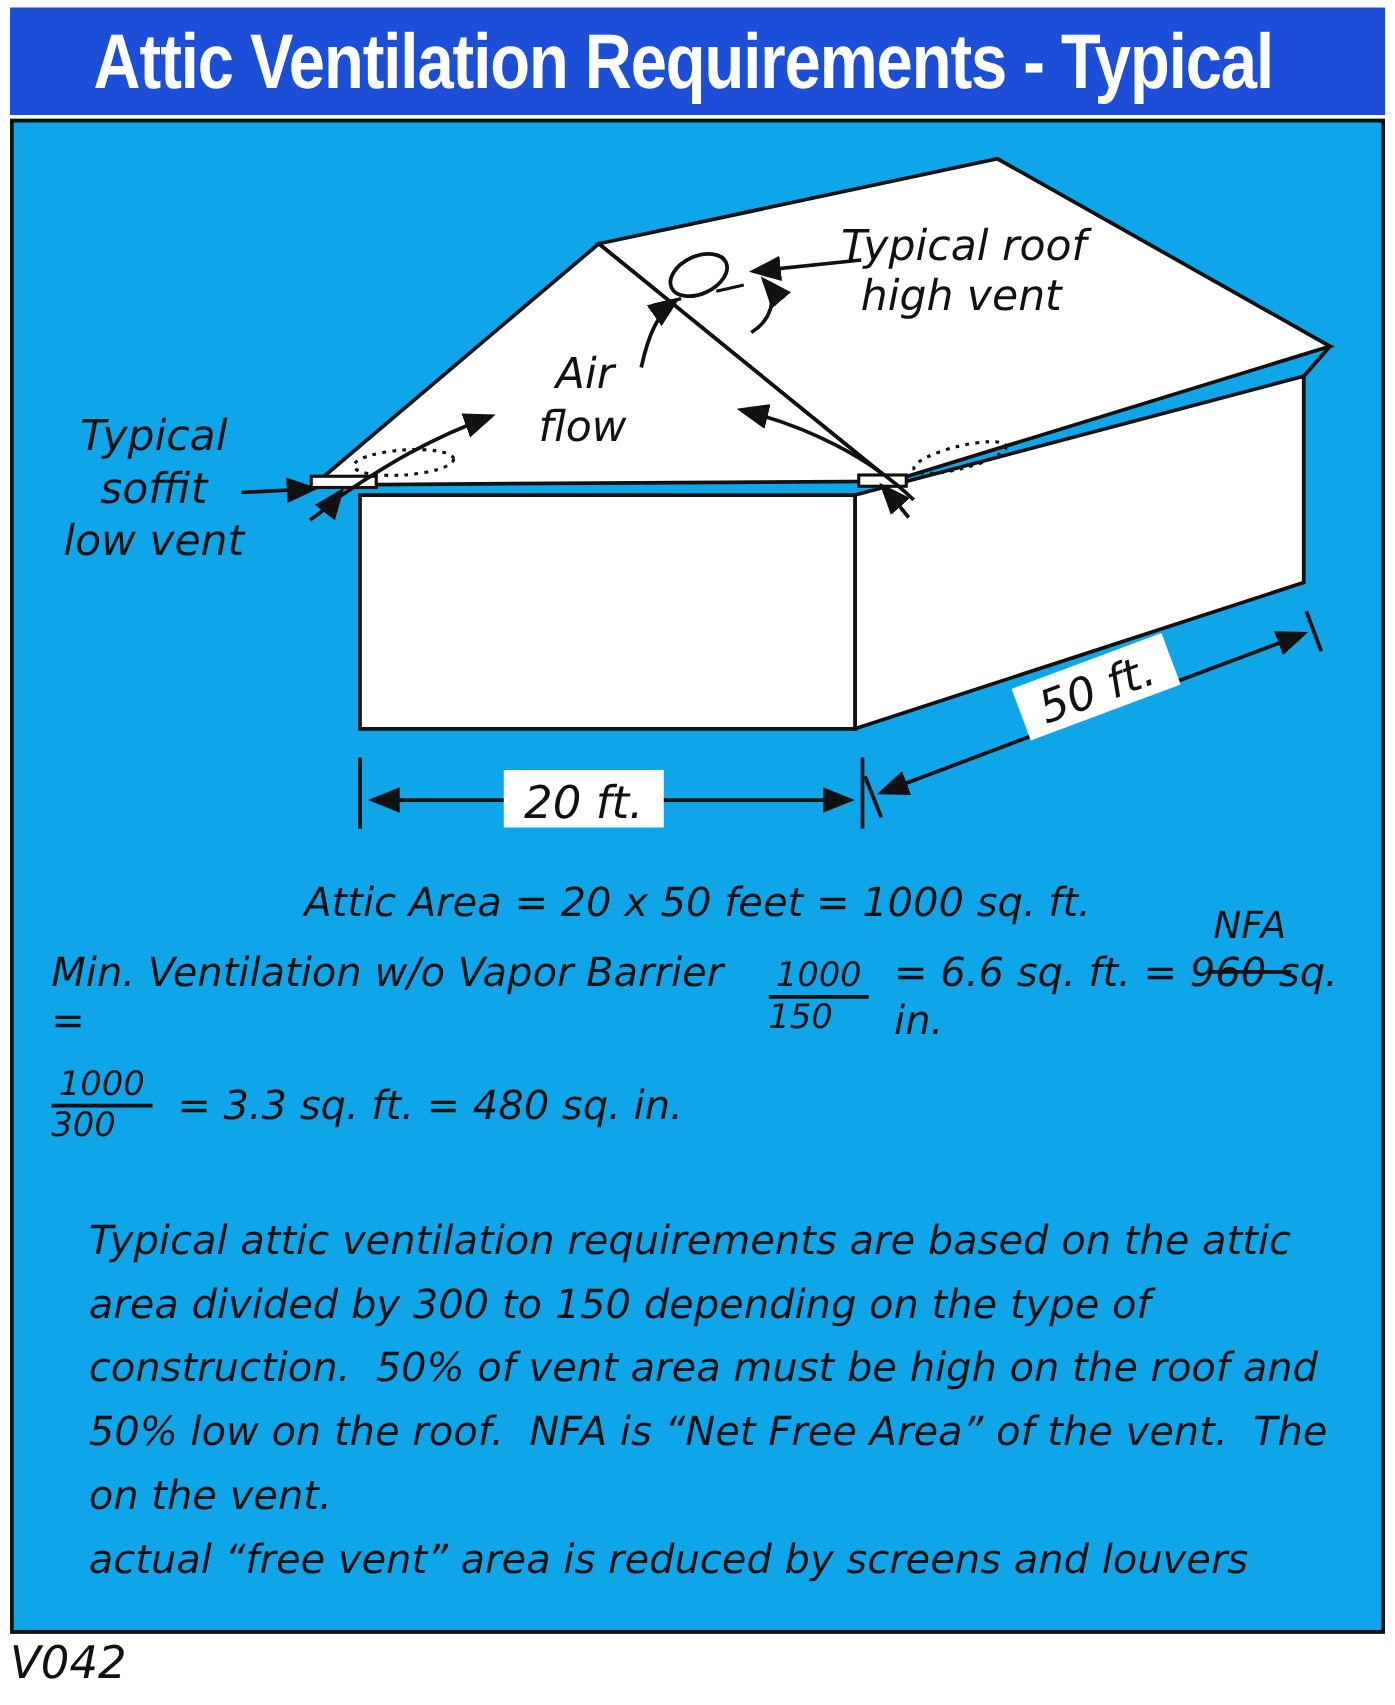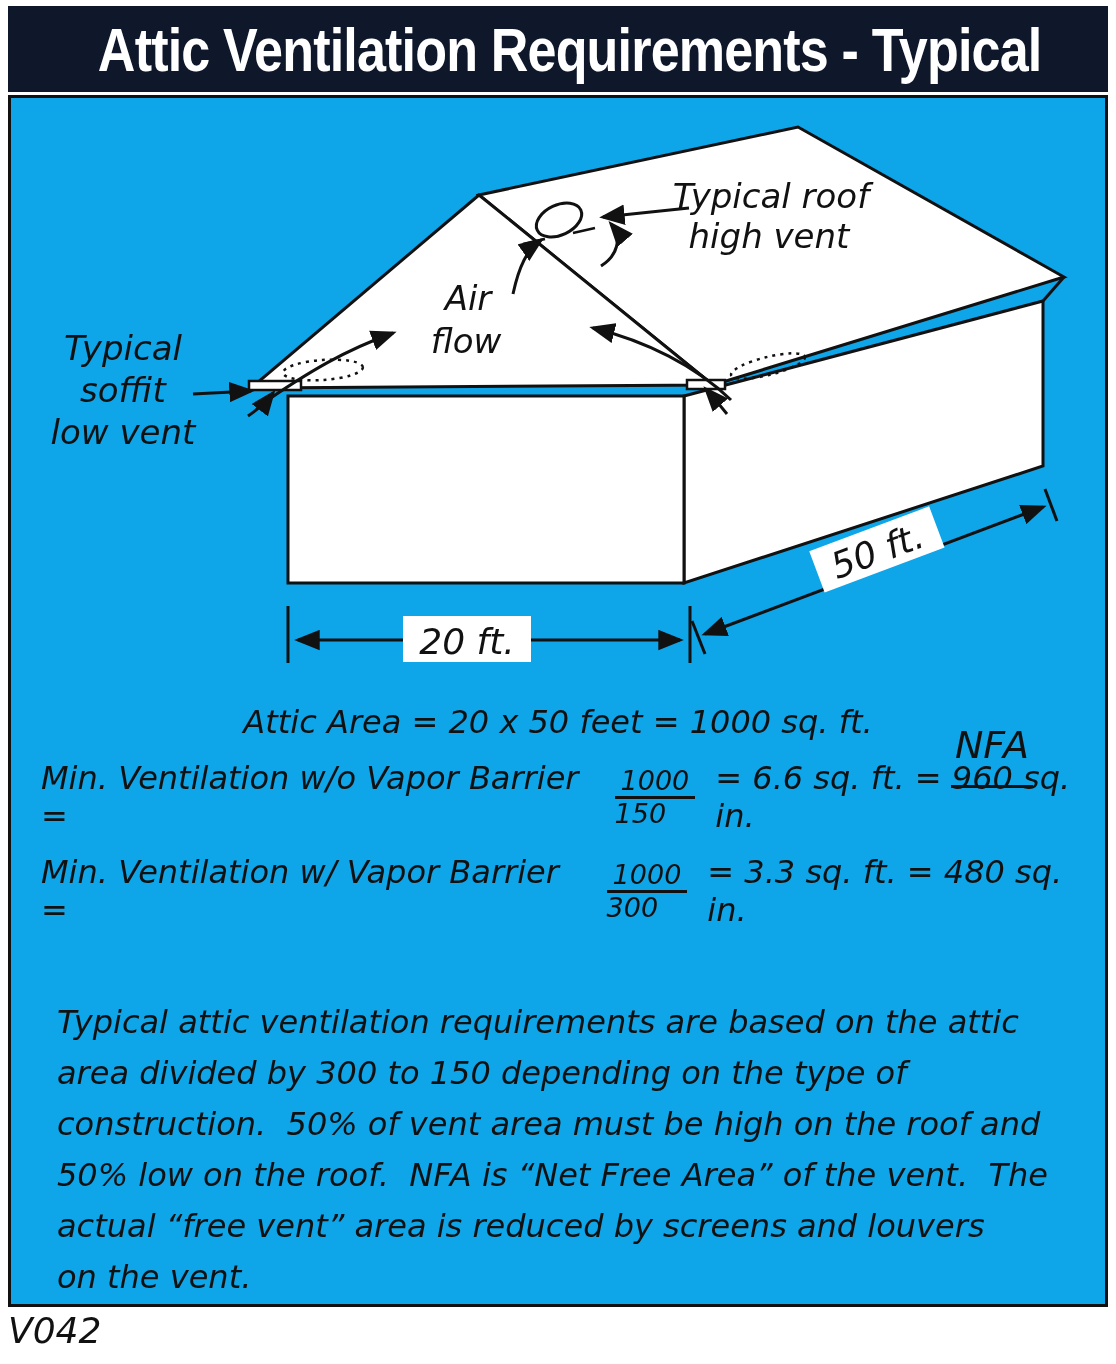--- a/index.html
+++ b/index.html
@@ -2,41 +2,41 @@
 <html><head>
 <meta charset="utf-8">
 <style>
   html,body{margin:0;padding:0;}
   body{
     width:1116px;height:1364px;position:relative;background:#ffffff;
     font-family:"DejaVu Sans",sans-serif;color:#111;overflow:hidden;
   }
   .title-bar{
     position:absolute;top:6px;left:8px;width:1100px;height:86px;
-    background:#0f172a;display:flex;align-items:center;justify-content:flex-start;
+    background:#1d4ed8;display:flex;align-items:center;justify-content:flex-end;
   }
   .title-bar .title-text{
     color:#fff;font-family:"Liberation Sans",sans-serif;font-weight:bold;
     font-size:62px;letter-spacing:-1px;transform:scaleX(0.84);white-space:nowrap;
   }
   .content-box{
     position:absolute;top:95px;left:8px;width:1094px;height:1206px;
     border:3px solid #111;background:#0ea5e9;
   }
   svg{display:block;}
   .hand{font-family:"DejaVu Sans",sans-serif;font-style:italic;fill:#111;}
   .f-line1{position:relative;text-align:center;margin-top:20px;font-size:32px;font-style:italic;}
   .nfa{
-    position:absolute;right:72px;top:20px;font-size:38px;
+    position:absolute;right:72px;top:20px;font-size:30px;
     border-bottom:3px solid #111;padding:0 4px 18px 4px;
   }
   .f-row{display:flex;align-items:center;padding-left:30px;margin-top:18px;font-size:32px;font-style:italic;gap:20px;}
   .fraction{display:inline-flex;flex-direction:column;align-items:flex-start;font-size:27px;line-height:1.08;}
   .fraction .num{border-bottom:3px solid #111;padding:0 6px 1px 6px;}
-  .paragraph{margin-top:68px;padding-left:46px;padding-right:30px;font-size:32px;line-height:51px;font-style:italic;}
+  .paragraph{margin-top:52px;padding-left:60px;padding-right:30px;font-size:32px;line-height:51px;font-style:italic;}
   .p-line{white-space:pre-wrap;}
   .copyright{text-align:right;padding-right:28px;font-size:27px;margin-top:8px;font-style:italic;}
   .code{position:absolute;left:8px;top:1310px;font-size:36px;font-style:italic;}
 </style>
 </head>
 <body>
 
 <div class="title-bar">
   <span class="title-text">Attic Ventilation Requirements - Typical</span>
 </div>
@@ -126,33 +126,32 @@
     <div class="f-row">
       <span>Min. Ventilation w/o Vapor Barrier =</span>
       <span class="fraction">
         <span class="num">1000</span>
         <span class="den">150</span>
       </span>
       <span>= 6.6 sq. ft. = 960 sq. in.</span>
     </div>
 
     <div class="f-row">
-      <span>Min. Ventilation w/ Vapor Barrier =</span>
       <span class="fraction">
         <span class="num">1000</span>
         <span class="den">300</span>
       </span>
       <span>= 3.3 sq. ft. = 480 sq. in.</span>
     </div>
   </div>
 
   <div class="paragraph">
     <div class="p-line">Typical attic ventilation requirements are based on the attic</div>
     <div class="p-line">area divided by 300 to 150 depending on the type of</div>
     <div class="p-line">construction.  50% of vent area must be high on the roof and</div>
     <div class="p-line">50% low on the roof.  NFA is “Net Free Area” of the vent.  The</div>
+    <div class="p-line">on the vent.</div>
     <div class="p-line">actual “free vent” area is reduced by screens and louvers</div>
-    <div class="p-line">on the vent.</div>
   </div>
 
 </div>
 
 <div class="code">V042</div>
 
 </body></html>

